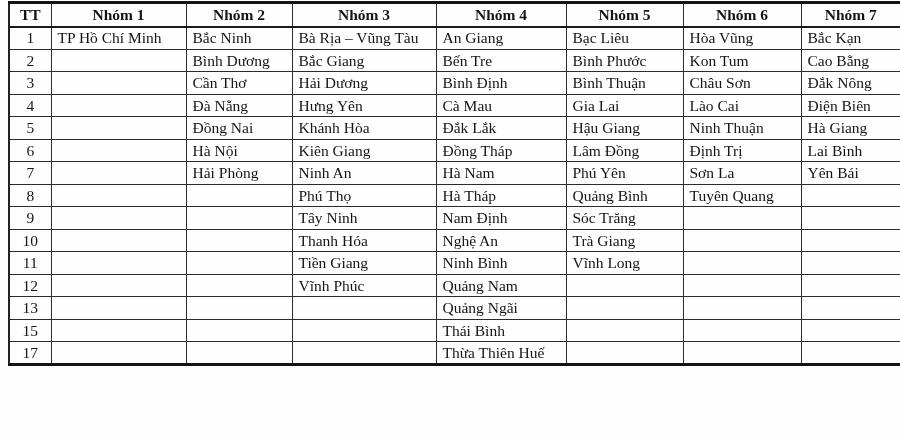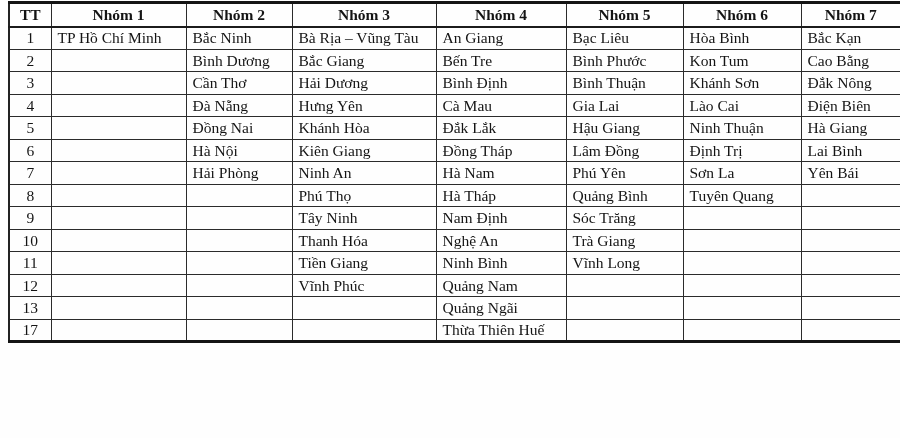--- a/index.html
+++ b/index.html
@@ -87,41 +87,41 @@
         </tr>
     </thead>
     <tbody>
         <tr>
           <td class="tt">1</td>
           <td>TP Hồ Chí Minh</td>
           <td>Bắc Ninh</td>
           <td>Bà Rịa – Vũng Tàu</td>
           <td>An Giang</td>
           <td>Bạc Liêu</td>
-          <td>Hòa Bình</td>
+          <td>Hòa Vũng</td>
           <td>Bắc Kạn</td>
         </tr>
         <tr>
           <td class="tt">2</td>
           <td></td>
           <td>Bình Dương</td>
           <td>Bắc Giang</td>
           <td>Bến Tre</td>
           <td>Bình Phước</td>
           <td>Kon Tum</td>
           <td>Cao Bằng</td>
         </tr>
         <tr>
           <td class="tt">3</td>
           <td></td>
           <td>Cần Thơ</td>
           <td>Hải Dương</td>
           <td>Bình Định</td>
           <td>Bình Thuận</td>
-          <td>Khánh Sơn</td>
+          <td>Châu Sơn</td>
           <td>Đắk Nông</td>
         </tr>
         <tr>
           <td class="tt">4</td>
           <td></td>
           <td>Đà Nẵng</td>
           <td>Hưng Yên</td>
           <td>Cà Mau</td>
           <td>Gia Lai</td>
           <td>Lào Cai</td>
@@ -211,20 +211,30 @@
           <td class="tt">13</td>
           <td></td>
           <td></td>
           <td></td>
           <td>Quảng Ngãi</td>
           <td></td>
           <td></td>
           <td></td>
         </tr>
         <tr>
+          <td class="tt">15</td>
+          <td></td>
+          <td></td>
+          <td></td>
+          <td>Thái Bình</td>
+          <td></td>
+          <td></td>
+          <td></td>
+        </tr>
+        <tr>
           <td class="tt">17</td>
           <td></td>
           <td></td>
           <td></td>
           <td>Thừa Thiên Huế</td>
           <td></td>
           <td></td>
           <td></td>
         </tr>
       </tbody>

